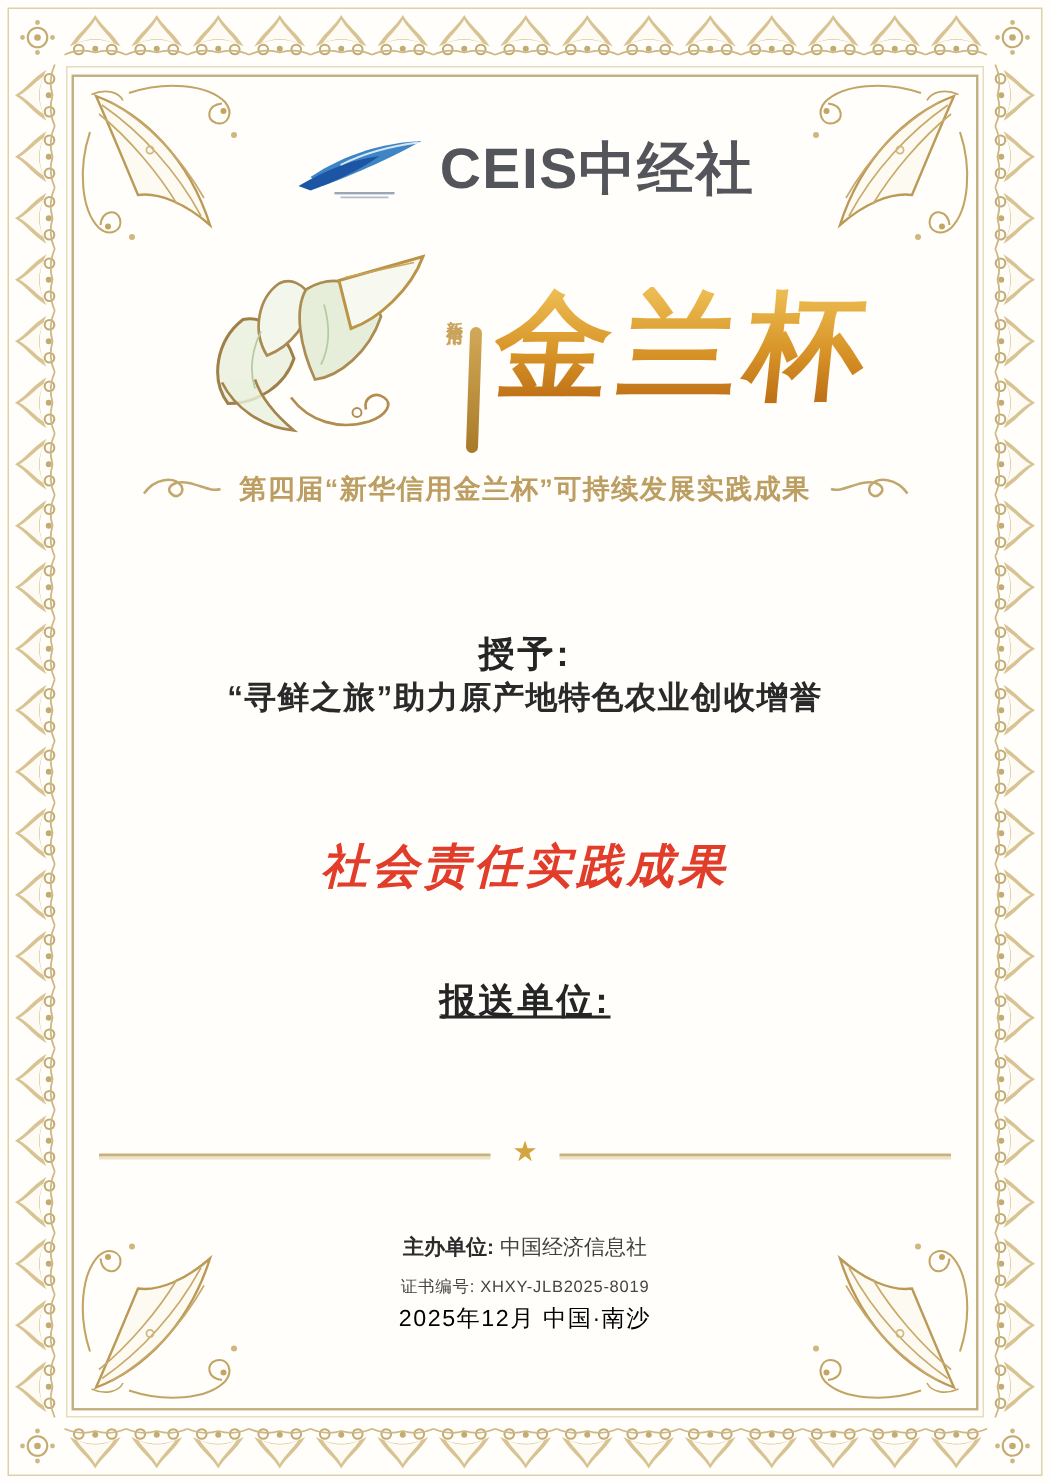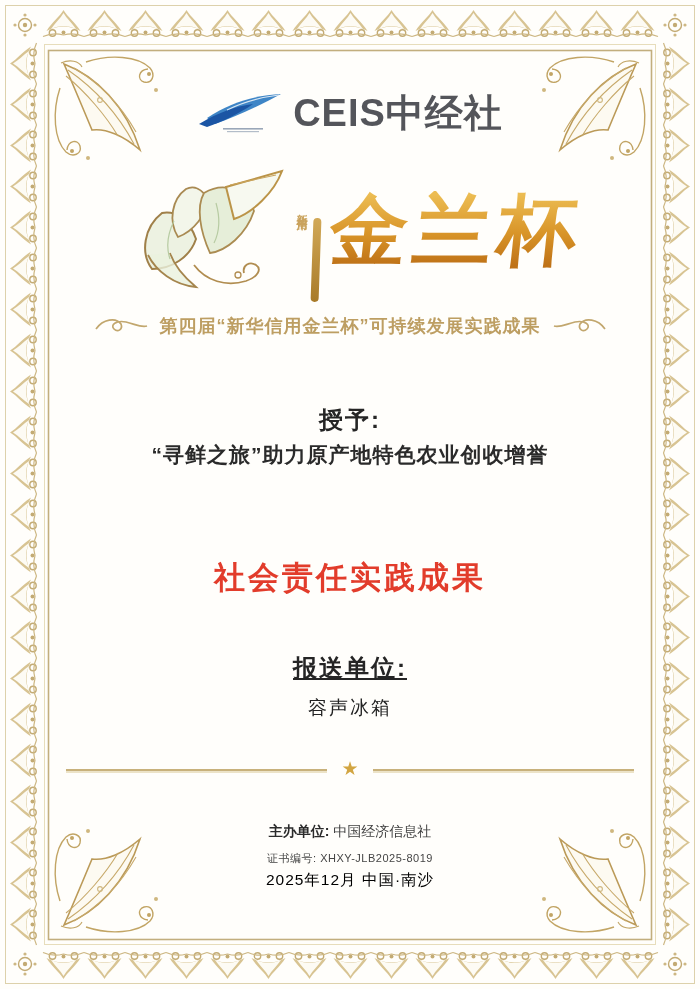--- a/index.html
+++ b/index.html
@@ -23,23 +23,23 @@
         background:linear-gradient(180deg,#d2a958,#a87a28);transform:rotate(2deg);}
   .cup-title{position:absolute;left:330px;top:28px;font-size:78px;font-weight:800;line-height:1;
         letter-spacing:6px;transform:skewX(-6deg);
         background:linear-gradient(180deg,#ecbc52 5%,#d89428 55%,#bf7217 95%);
         -webkit-background-clip:text;background-clip:text;color:transparent;}
 
   
   .subtitle-row{top:314px;display:flex;justify-content:center;align-items:center;gap:12px;}
   .subtitle-text{font-size:18px;font-weight:700;color:#bd9e62;letter-spacing:1px;}
 
-  .grant-label{top:404px;font-size:24px;line-height:32px;font-weight:800;color:#252525;letter-spacing:2px;}
-  .recipient{top:440px;font-size:21px;line-height:30px;font-weight:700;color:#2a2a2a;letter-spacing:1px;}
-  .category{top:556px;font-size:31px;line-height:44px;font-weight:800;color:#e23c2b;letter-spacing:3px;}
+  .grant-label{top:421px;font-size:24px;line-height:32px;font-weight:800;color:#252525;letter-spacing:2px;}
+  .recipient{top:451px;font-size:21px;line-height:30px;font-weight:700;color:#2a2a2a;letter-spacing:1px;}
+  .category{top:556px;font-size:31px;line-height:44px;font-weight:800;color:#e23c2b;letter-spacing:3px;font-style:italic;}
   .submitter-label{top:652px;font-size:24px;line-height:32px;font-weight:800;color:#252525;letter-spacing:2px;text-decoration:underline;}
   .submitter{top:694px;font-size:19px;line-height:28px;font-weight:500;color:#222;letter-spacing:2px;}
 
   
   .divider{top:760px;left:66px;right:66px;height:20px;display:flex;align-items:center;gap:14px;}
   .divider .line{flex:1;height:0;border-top:2px solid #c8b17b;box-shadow:0 2px 0 #ece3c8;}
   .divider .star{color:#d2a541;font-size:19px;line-height:19px;margin-top:-3px;}
 
   
   .host-line{top:820px;font-size:14px;line-height:22px;color:#3f3f3f;}
@@ -182,21 +182,20 @@
     <span class="subtitle-text">第四届“新华信用金兰杯”可持续发展实践成果</span>
     <svg width="54" height="20" viewBox="0 0 54 20" style="transform:scaleX(-1)" aria-hidden="true">
       <path d="M2 13 C9 3 22 1 27 8 C29 13 24 17 20 13 C16 9 22 4 32 6 C41 8 47 12 53 10" fill="none" stroke="#c2a76e" stroke-width="1.7"></path>
     </svg>
   </div>
 
   <div class="abs grant-label">授予:</div>
   <div class="abs recipient">“寻鲜之旅”助力原产地特色农业创收增誉</div>
   <div class="abs category">社会责任实践成果</div>
   <div class="abs submitter-label">报送单位:</div>
-  <div class="abs submitter">容声冰箱</div>
 
   <div class="divider" style="position:absolute;">
     <span class="line"></span>
     <span class="star">★</span>
     <span class="line"></span>
   </div>
 
   <div class="abs host-line">
     <span class="f-label">主办单位:</span>
     <span>中国经济信息社</span>

